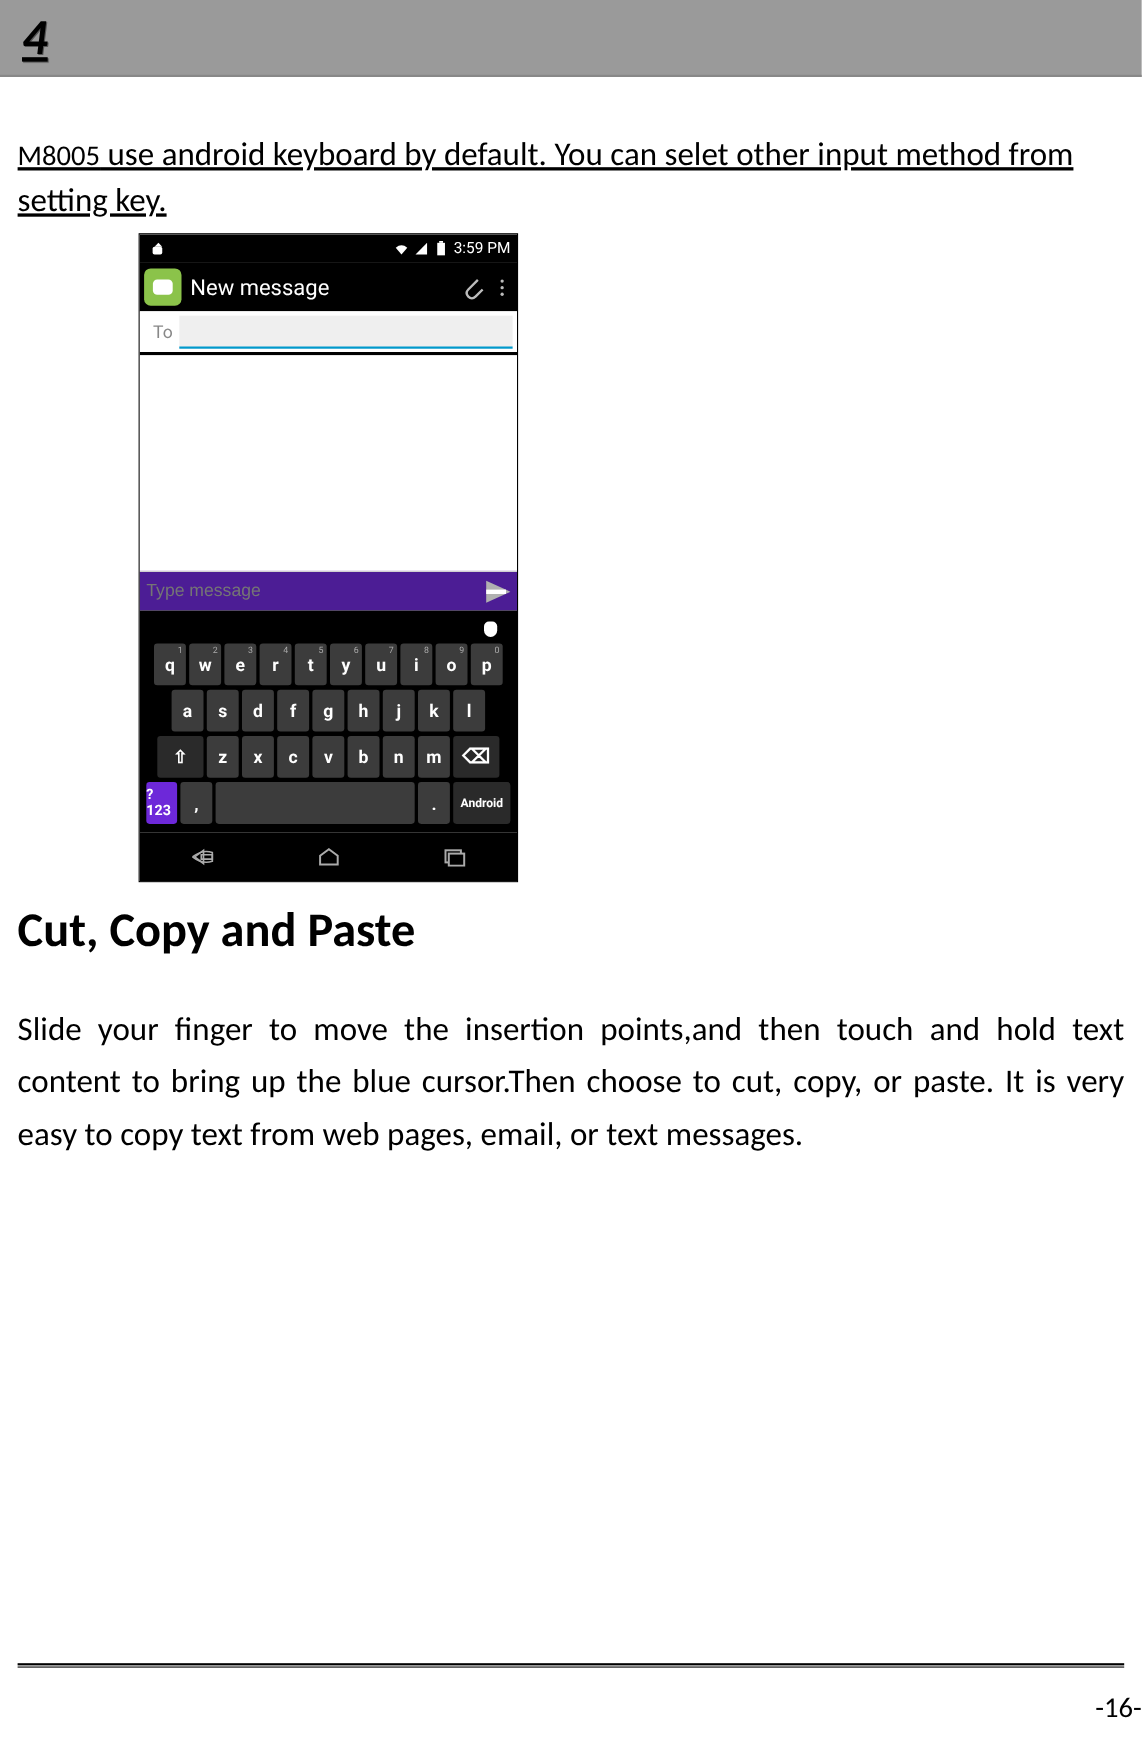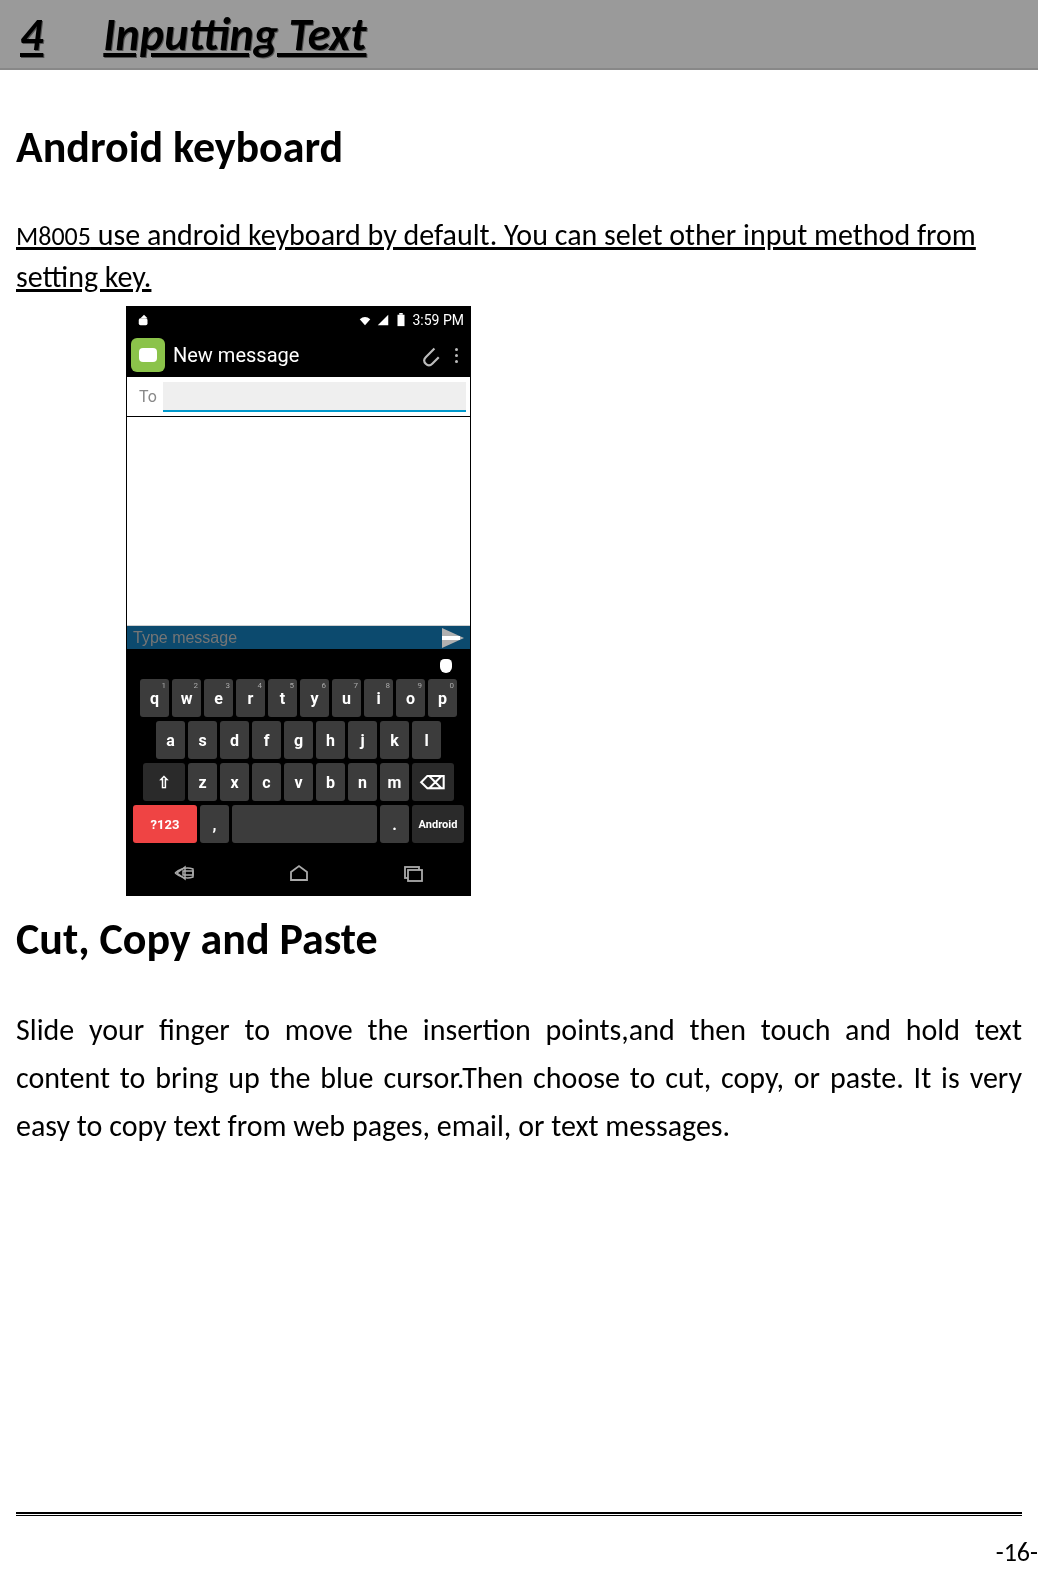--- a/index.html
+++ b/index.html
@@ -100,45 +100,45 @@
   .app-header-title { font-size: 20px; flex: 1; color: #fff; }
   .attach-icon { width: 26px; height: 26px; }
   .menu-dots { width: 16px; display:flex; flex-direction:column; gap:3px; align-items:center; justify-content:center; padding-right:4px;}
   .menu-dots span { width:3px; height:3px; background:#bbb; border-radius:50%; display:block; }
   .to-row {
     height: 40px;
     display: flex;
     align-items: center;
     padding: 0 4px;
     background: #fff;
-    border-bottom: 1px solid #000000;
+    border-bottom: 3px solid #000000;
   }
   .to-label {
     width: 32px;
     font-size: 16px;
     color: #888;
     text-align: right;
     padding-right: 6px;
   }
   .to-input-box {
     flex: 1;
     height: 30px;
     border: none;
     border-bottom: 2px solid #0099cc;
     background: #efefef;
     font-size: 14px;
     padding: 0 4px;
   }
   .filler-white { flex: 1; background: #fff; }
   .compose-row {
-    height: 24px;
+    height: 36px;
     display: flex;
     align-items: center;
     padding: 0 6px;
-    background: #0c4a6e;
+    background: #4c1d95;
     border-top: 1px solid #d0d0d0;
     gap: 28px;
   }
   .compose-input {
     flex: 1;
     height: 28px;
     border: none;
     font-size: 16px;
     color: #999;
     background: transparent;
@@ -176,21 +176,21 @@
     align-items: center;
     justify-content: center;
     border-radius: 3px;
     font-weight: bold;
     position: relative;
   }
   .key sup { font-size: 8px; position:absolute; top:2px; right:3px; color:#aaa; font-weight:normal; }
   .key.shift { width: 42px; background:#2a2a2a; }
   .key.bksp { width: 42px; background:#2a2a2a; font-size:18px; }
   .key.space { flex:1; }
-  .key.sym { width:64px; background:#ef4444; font-size:13px; }
+  .key.sym { width:28px; background:#6d28d9; font-size:13px; }
   .key.ret { width:52px; background:#2a2a2a; font-size:11px; }
   .kb-row.bottom { padding: 0 2px 4px 2px; }
   
   .nav-bar {
     height: 44px;
     background: #000;
     display: flex;
     align-items: center;
     justify-content: space-around;
   }
@@ -213,26 +213,24 @@
     height: 4px;
     border-top: 2px solid #000;
     border-bottom: 1px solid #000;
   }
 </style>
 </head>
 <body>
 
 <div class="chapter-bar">
   <span class="chapter-num">4</span>
-  <span class="chapter-title">Inputting Text</span>
 </div>
 
 <div class="content-area">
 
-  <h2 class="section-heading">Android keyboard</h2>
 
   <p class="body-text">
     <span class="model-code">M8005</span><span> use android keyboard by default. You can selet other input method from setting key.</span>
   </p>
 
   <div class="android-shot">
 
     <div class="status-bar">
       <div class="status-left-icons">
         <svg class="stat-icon" viewBox="0 0 16 16">

